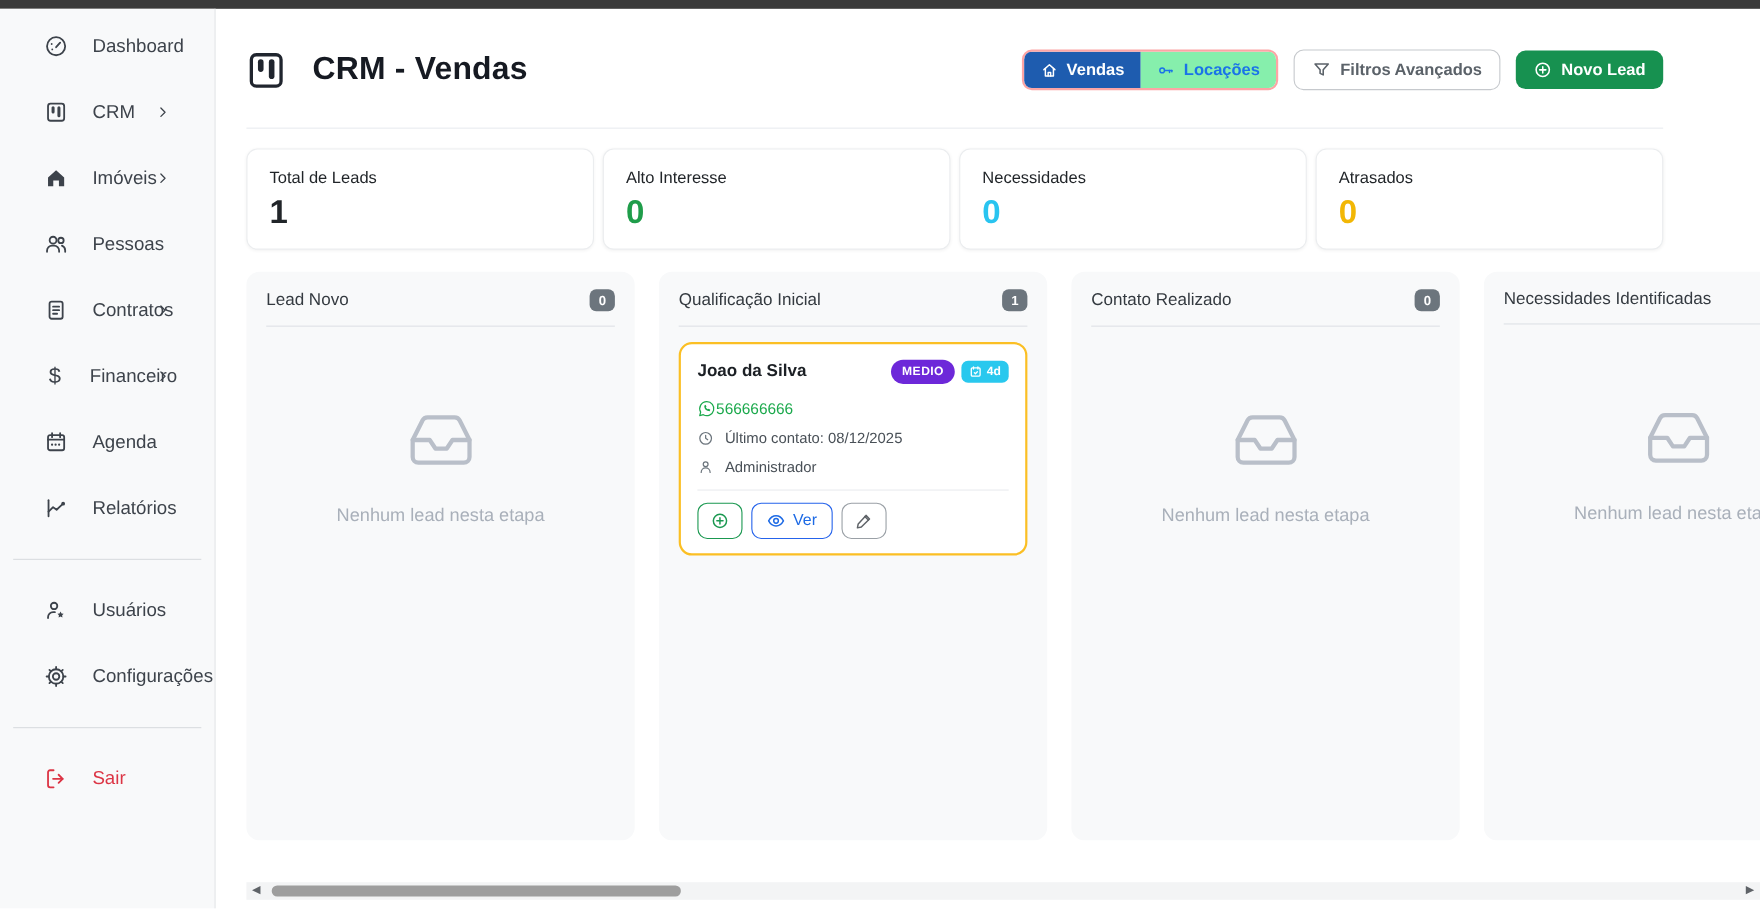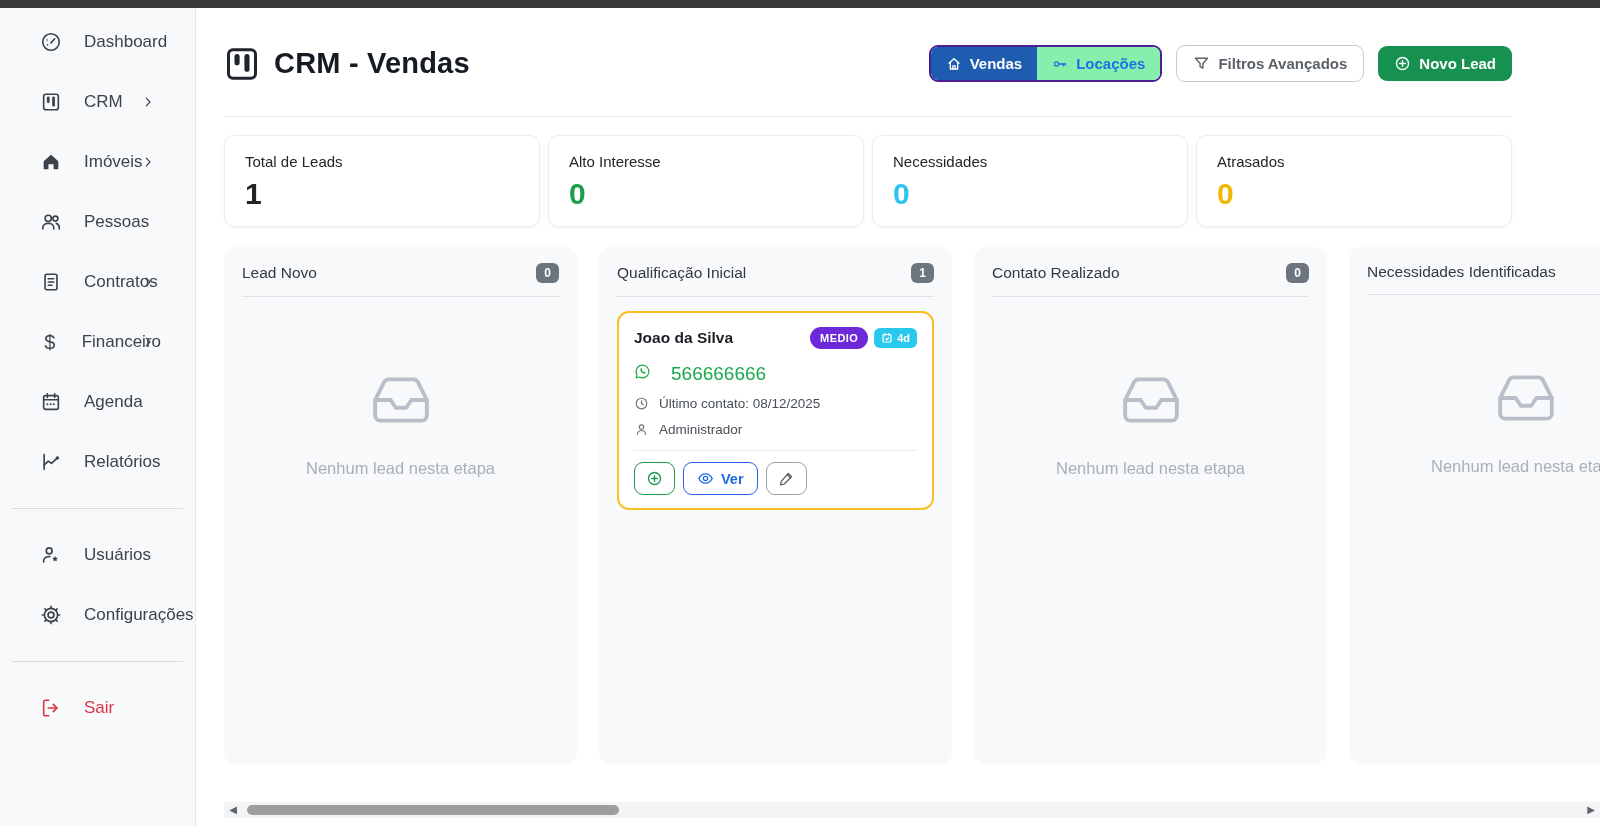--- a/index.html
+++ b/index.html
@@ -21,27 +21,27 @@
   .nav-item svg { width:22px; height:22px; }
   .nav-item .chevron { position:absolute; right:40px; width:14px; height:14px; stroke-width:2; }
   .dollar-glyph { width:22px; font-size:20px; text-align:center; color:#3d434b; }
   .sb-divider { border:none; border-top:1px solid #d9dcdf; margin:16px 12px; }
   .nav-secondary { margin-top:8px; }
   .logout { color:#dc3545; margin-top:14px; }
 
   
   .main { flex:1; display:flex; flex-direction:column; position:relative; overflow:hidden; }
   .header { display:flex; justify-content:space-between; align-items:center; padding:20px 88px 16px 28px; }
-  .title-wrap { display:flex; align-items:center; gap:14px; }
+  .title-wrap { display:flex; align-items:center; gap:24px; }
   .logo-icon { width:36px; height:36px; color:#20252e; stroke-width:2; }
   .logo-icon .bar { stroke-width:3.4; }
   .page-title { font-size:29px; font-weight:bold; color:#161a22; letter-spacing:.2px; }
 
   .header-actions { display:flex; align-items:center; gap:14px; }
-  .toggle-group { display:flex; border:2px solid #4c1d95; border-radius:9px; overflow:hidden; background:#fff; }
+  .toggle-group { display:flex; border:2px solid #fca5a5; border-radius:9px; overflow:hidden; background:#fff; }
   .toggle-seg { display:flex; align-items:center; gap:8px; padding:8px 15px; font-size:15px; font-weight:bold; cursor:pointer; }
   .toggle-seg svg { width:16px; height:16px; stroke-width:2; }
   .seg-active { background:#1e5caf; color:#fff; }
   .seg-inactive { color:#1a73e8; background:#86efac; }
   .btn { display:flex; align-items:center; gap:8px; border-radius:9px; font-size:15px; font-weight:bold; padding:9px 16px; cursor:pointer; }
   .btn svg { width:17px; height:17px; stroke-width:2; }
   .btn-outline { border:1px solid #c6c9cd; background:#fff; color:#5b6269; }
   .btn-green { border:none; background:#179150; color:#fff; }
 
   .header-divider { border:none; border-top:1px solid #e9ecef; margin:0 88px 0 28px; }
@@ -65,30 +65,30 @@
   .empty svg { width:62px; height:62px; color:#b9bfc9; stroke-width:1.5; }
   .empty-text { margin-top:24px; font-size:16.5px; color:#a9b0ba; }
 
   .lead-card { margin-top:14px; background:#fff; border:2px solid #fbbf24; border-radius:12px; padding:14px 15px 13px; cursor:pointer; }
   .lead-head { display:flex; justify-content:space-between; align-items:flex-start; }
   .lead-name { font-size:15.5px; font-weight:bold; color:#1c2025; padding-top:2px; }
   .badges { display:flex; gap:6px; align-items:center; }
   .badge-medio { background:#6d28d9; color:#fff; font-size:11px; font-weight:bold; padding:5px 10px; border-radius:999px; letter-spacing:.4px; }
   .badge-age { background:#29c8ee; color:#fff; font-size:11px; font-weight:bold; padding:4px 7px; border-radius:6px; display:flex; align-items:center; gap:4px; }
   .badge-age svg { width:12px; height:12px; stroke-width:2.4; }
-  .lead-phone { display:flex; align-items:flex-start; gap:20px; margin-top:14px; color:#1ba94c; font-size:19px; cursor:pointer; }
+  .lead-phone { display:flex; align-items:center; gap:0; margin-top:14px; color:#1ba94c; font-size:14px; cursor:pointer; }
   .lead-phone svg { width:17px; height:17px; stroke-width:1.6; }
   .lead-meta { display:flex; align-items:center; gap:10px; margin-top:11px; color:#495057; font-size:13.5px; }
   .lead-meta svg { width:15px; height:15px; color:#6c757d; }
   .card-divider { border:none; border-top:1px solid #e9ecef; margin:13px 0 11px; }
   .card-actions { display:flex; gap:8px; }
   .act-btn { background:#fff; border-radius:9px; display:flex; align-items:center; gap:7px; padding:7px 11px; cursor:pointer; }
   .act-btn svg { width:17px; height:17px; stroke-width:1.9; }
   .act-add { border:1.5px solid #1a9850; color:#1a9850; }
-  .act-view { border:1.5px solid #2563eb; color:#1d6ae5; font-weight:bold; font-size:14.5px; padding:7px 13px;align-items:flex-end; }
+  .act-view { border:1.5px solid #2563eb; color:#1d6ae5; font-weight:normal; font-size:14.5px; padding:7px 13px; }
   .act-edit { border:1.5px solid #9aa0a6; color:#5f6368; }
 
   
   .hscroll { position:absolute; left:28px; right:0; bottom:8px; height:16px; background:#f3f4f5; }
   .hs-arrow { position:absolute; top:2px; width:12px; height:12px; color:#5f6368; font-size:10px; line-height:12px; text-align:center; cursor:pointer; }
   .hs-left { left:3px; } .hs-right { right:3px; }
   .hs-thumb { position:absolute; top:3px; left:23px; width:372px; height:10px; background:#9e9e9e; border-radius:5px; cursor:pointer; }
 </style>
 </head>
 <body>

